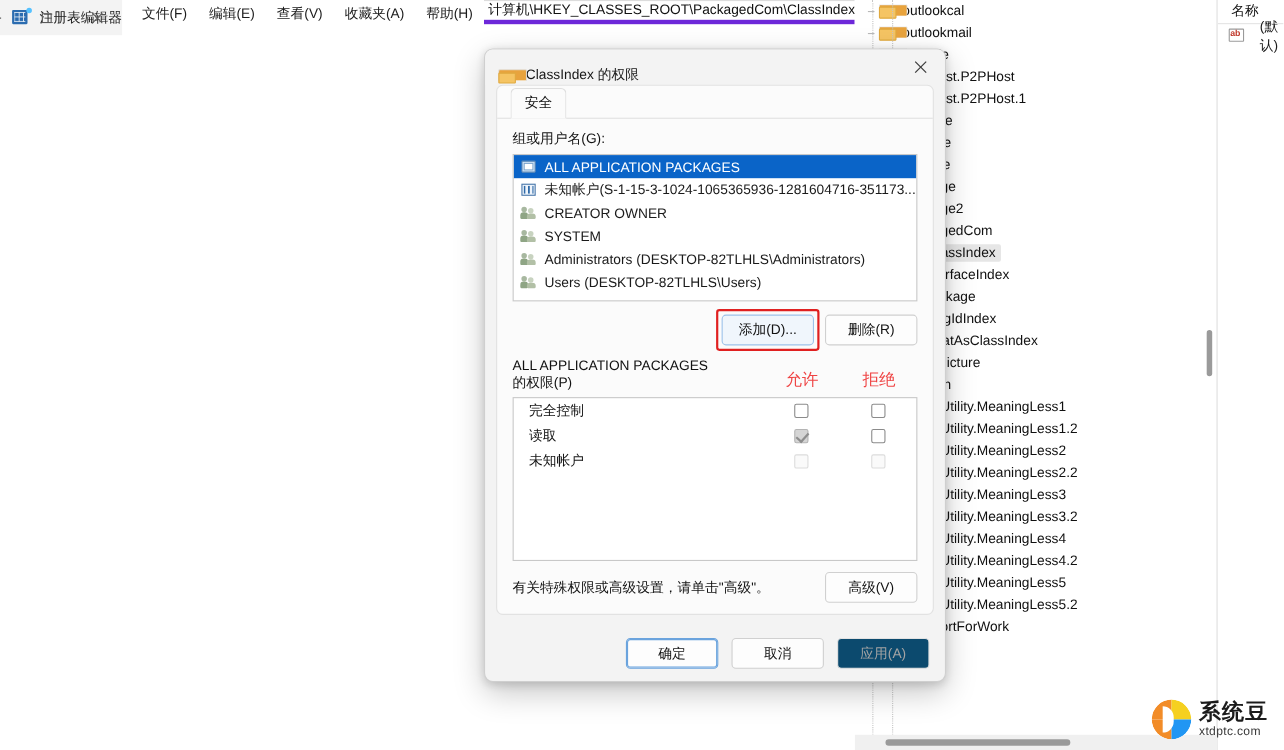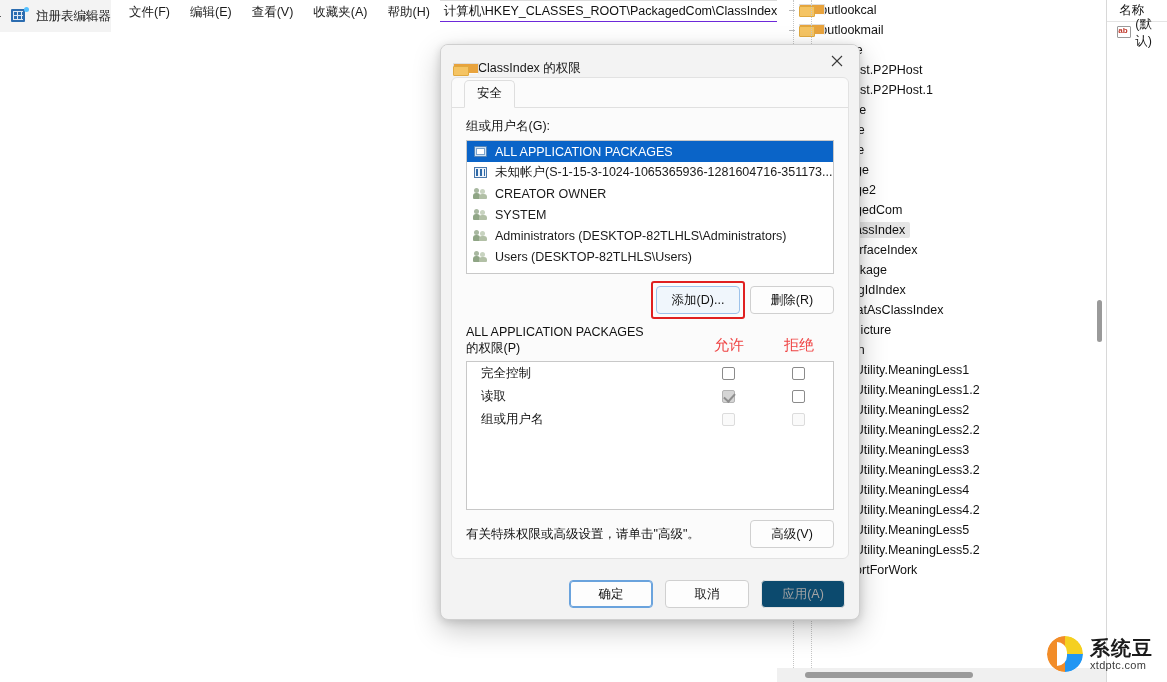--- a/index.html
+++ b/index.html
@@ -32,21 +32,21 @@
   #app-title { margin-left:8px; font-size:12.5px; color:#1b1b1b; }
   .wincontrols { position:absolute; right:0; top:0; height:32px; display:flex; }
   .wc { width:46px; height:32px; display:flex; align-items:center; justify-content:center; color:#5b5b5b; }
   .wc svg { display:block; }
 
   
   #menubar { height:24px; display:flex; align-items:center; padding-left:8px; background:#ffffff; flex:none; }
   .menu-item { padding:2px 10px; font-size:12.5px; color:#1b1b1b; white-space:nowrap; }
 
   
-  #addressbar { height:22px; border-top:1px solid #dcdcdc; border-bottom:1px solid #6d28d9;
+  #addressbar { height:22px; border-top:1px solid #dcdcdc; border-bottom:4px solid #6d28d9;
                 display:flex; align-items:center; padding-left:4px; background:#fff; flex:none;
                 font-size:12.5px; color:#111; }
 
   
   #content { flex:1; display:flex; min-height:0; position:relative; }
   #tree-pane { width:330px; position:relative; border-right:1px solid #d8d8d8; background:#fff; overflow:hidden; flex:none; }
   #tree-scroll { position:absolute; left:0; top:0; right:0; bottom:14px; overflow:hidden; }
   .tree-row { height:20px; display:flex; align-items:center; white-space:nowrap; font-size:12.5px; position:relative; }
   .tree-row .chev { width:14px; height:20px; display:flex; align-items:center; justify-content:center; color:#5a5a5a; flex:none; }
   .tree-row .chev svg { display:block; }
@@ -62,21 +62,21 @@
 
   #tree-vscroll { position:absolute; right:0; top:0; bottom:14px; width:12px; }
   #tree-vthumb { position:absolute; left:3px; width:5px; background:#9a9a9a; border-radius:3px; }
   #tree-hscroll { position:absolute; left:0; right:0; bottom:0; height:14px; background:#f0f0f0; }
   #tree-hthumb { position:absolute; top:4px; height:6px; background:#9a9a9a; border-radius:3px; }
 
   #list-pane { flex:1; background:#fff; position:relative; overflow:hidden; }
   #list-header { height:22px; display:flex; align-items:center; border-bottom:1px solid #e4e4e4; background:#fff; }
   #list-header .col { padding-left:12px; font-size:12.5px; color:#111; }
   .val-row { height:22px; display:flex; align-items:center; padding-left:10px; font-size:12.5px; }
-  .ab-icon { width:16px; height:14px; position:relative; margin-right:2px; flex:none; }
+  .ab-icon { width:16px; height:14px; position:relative; margin-right:12px; flex:none; }
   .ab-icon .box { position:absolute; inset:0 2px 2px 0; border:1px solid #9a9a9a; background:#fff; border-radius:1px; }
   .ab-icon .txt { position:absolute; left:1px; top:0px; font-size:8px; line-height:10px; color:#c0392b; font-weight:bold;
                   font-family:"Liberation Sans",sans-serif; }
 
   
   #dialog {
     position:absolute; left:440px; top:44px; width:420px; height:576px;
     background:#f3f3f3; border:1px solid #cfcfcf; border-radius:8px;
     box-shadow:0 10px 28px rgba(0,0,0,.22), 0 2px 8px rgba(0,0,0,.14);
     display:flex; flex-direction:column; overflow:hidden;
@@ -701,21 +701,21 @@
           <div class="perm-row">
             <span class="pname">读取</span>
             <span class="cellc">
               <span class="cbox checked-dim"></span>
             </span>
             <span class="cellc">
               <span class="cbox"></span>
             </span>
           </div>
           <div class="perm-row">
-            <span class="pname">组或用户名</span>
+            <span class="pname">未知帐户</span>
             <span class="cellc">
               <span class="cbox dim"></span>
             </span>
             <span class="cellc">
               <span class="cbox dim"></span>
             </span>
           </div>
         </div>
 
       <div id="adv-row">

